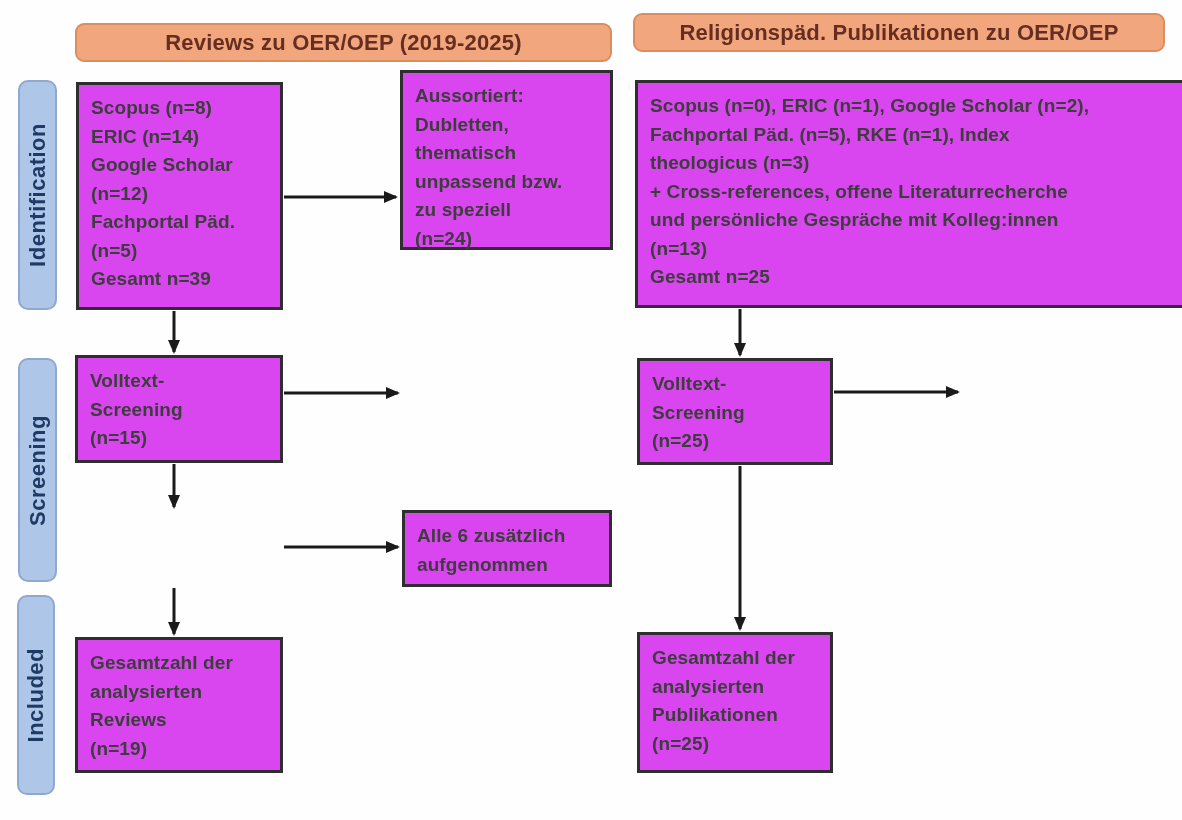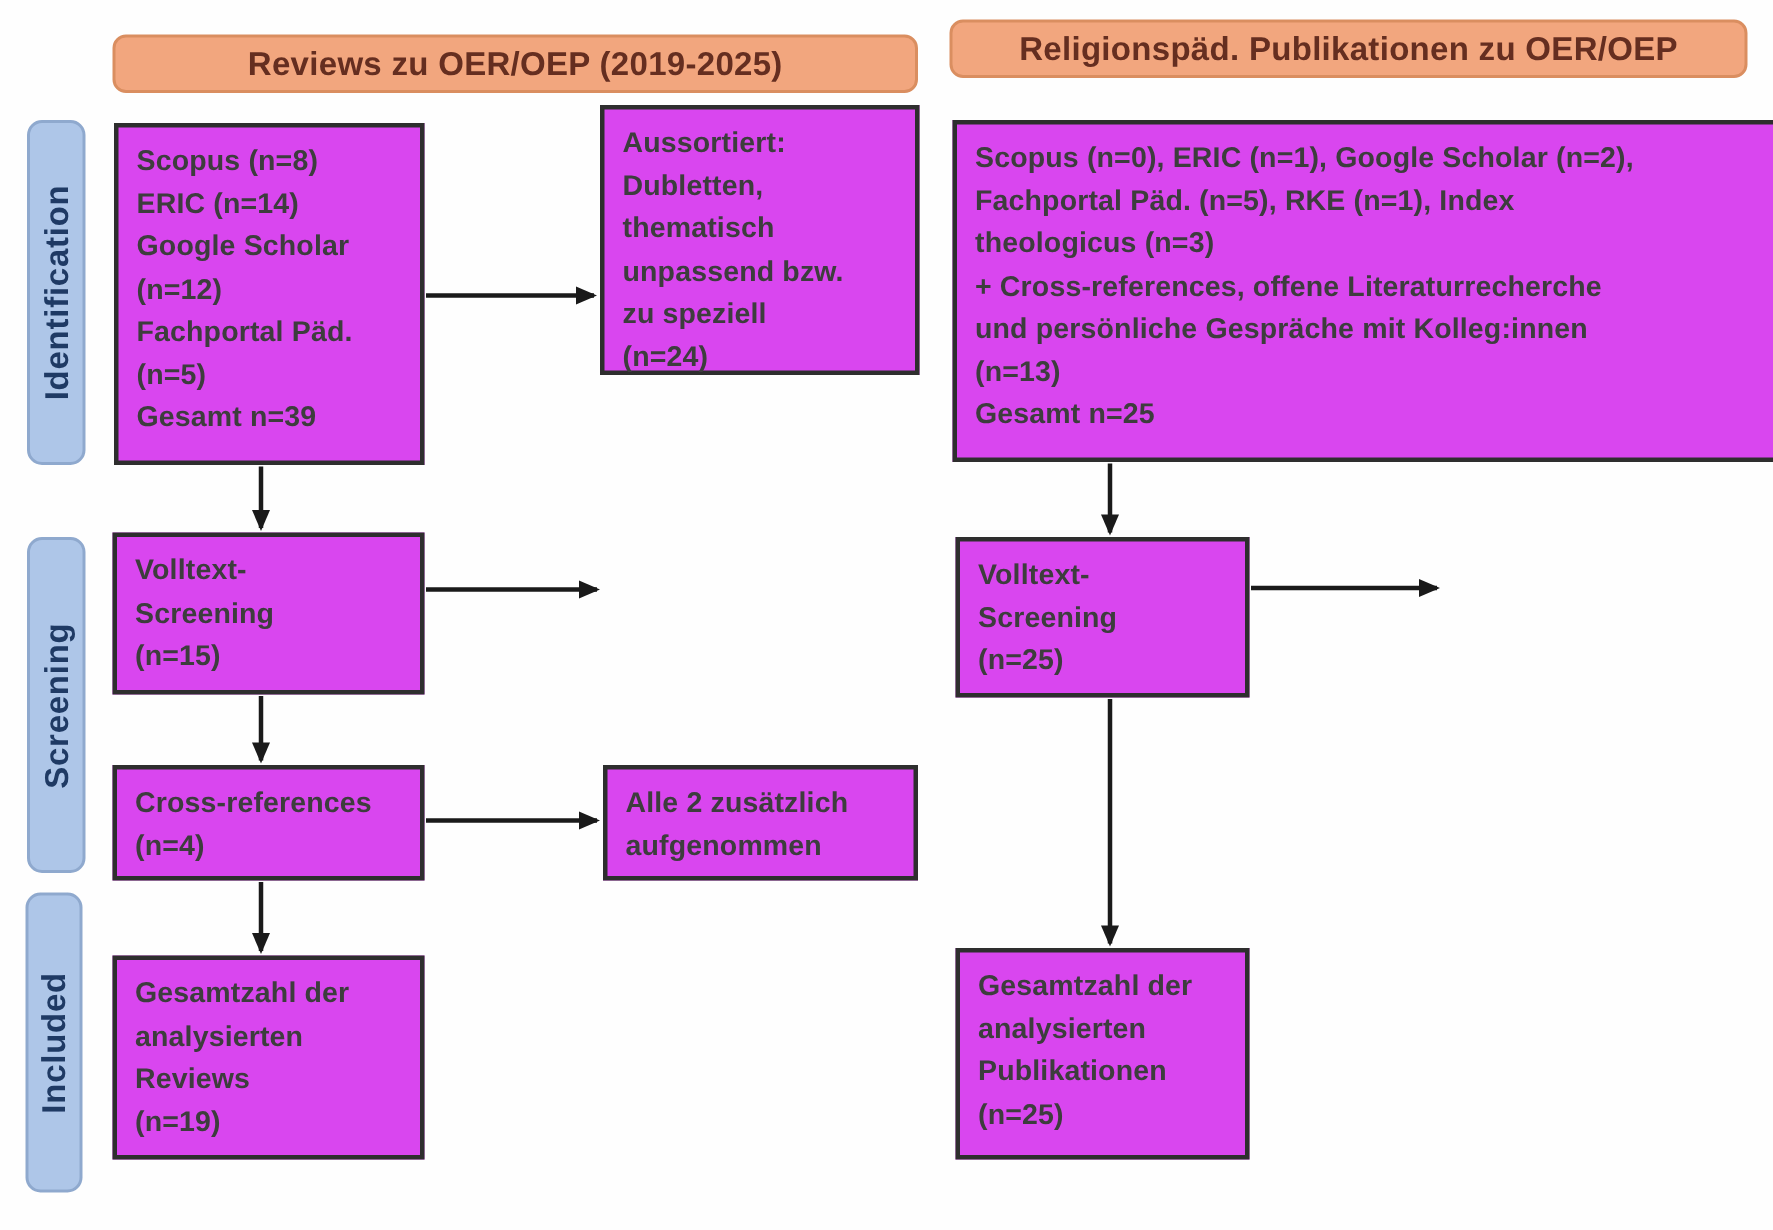--- a/index.html
+++ b/index.html
@@ -96,26 +96,22 @@
   <div class="flow-box" style="left:75px;top:355px;width:208px;height:108px">
     <div class="box-text">Volltext-
 Screening
 (n=15)</div>
   </div>
   <div class="flow-box" style="left:637px;top:358px;width:196px;height:107px">
     <div class="box-text">Volltext-
 Screening
 (n=25)</div>
   </div>
-  <div class="flow-box" style="left:75px;top:510px;width:208px;height:77px">
-    <div class="box-text">Cross-references
-(n=4)</div>
-  </div>
   <div class="flow-box" style="left:402px;top:510px;width:210px;height:77px">
-    <div class="box-text">Alle 2 zusätzlich
+    <div class="box-text">Alle 6 zusätzlich
 aufgenommen</div>
   </div>
 
   <div class="flow-box" style="left:75px;top:637px;width:208px;height:136px">
     <div class="box-text">Gesamtzahl der
 analysierten
 Reviews
 (n=19)</div>
   </div>
   <div class="flow-box" style="left:637px;top:632px;width:196px;height:141px">

